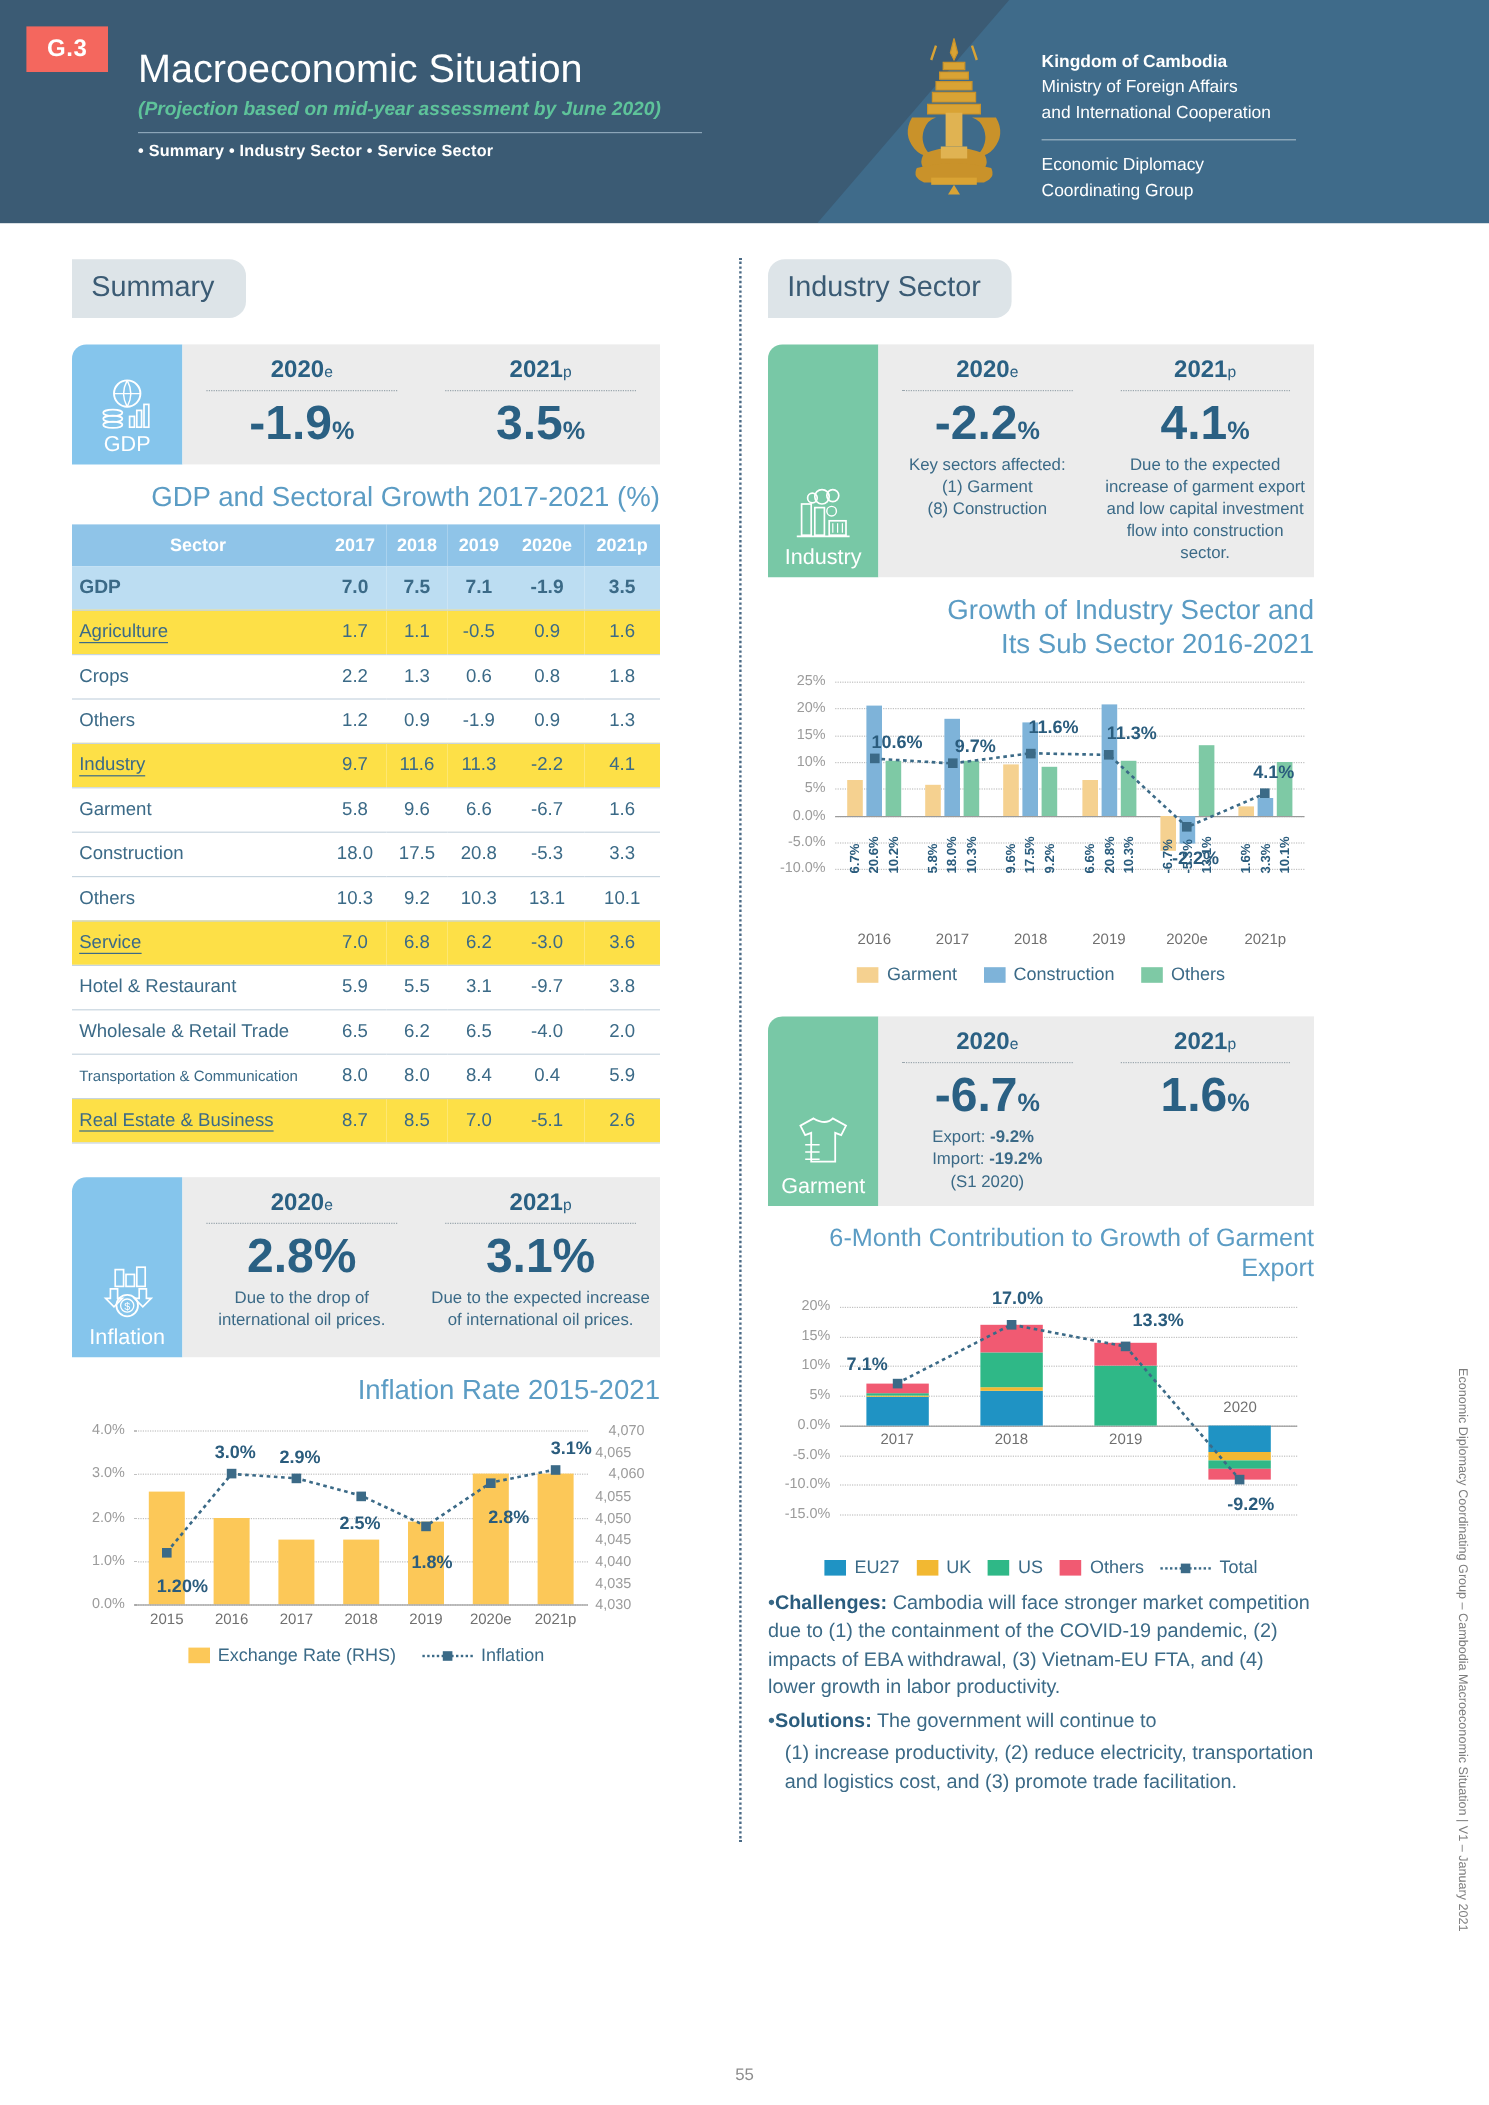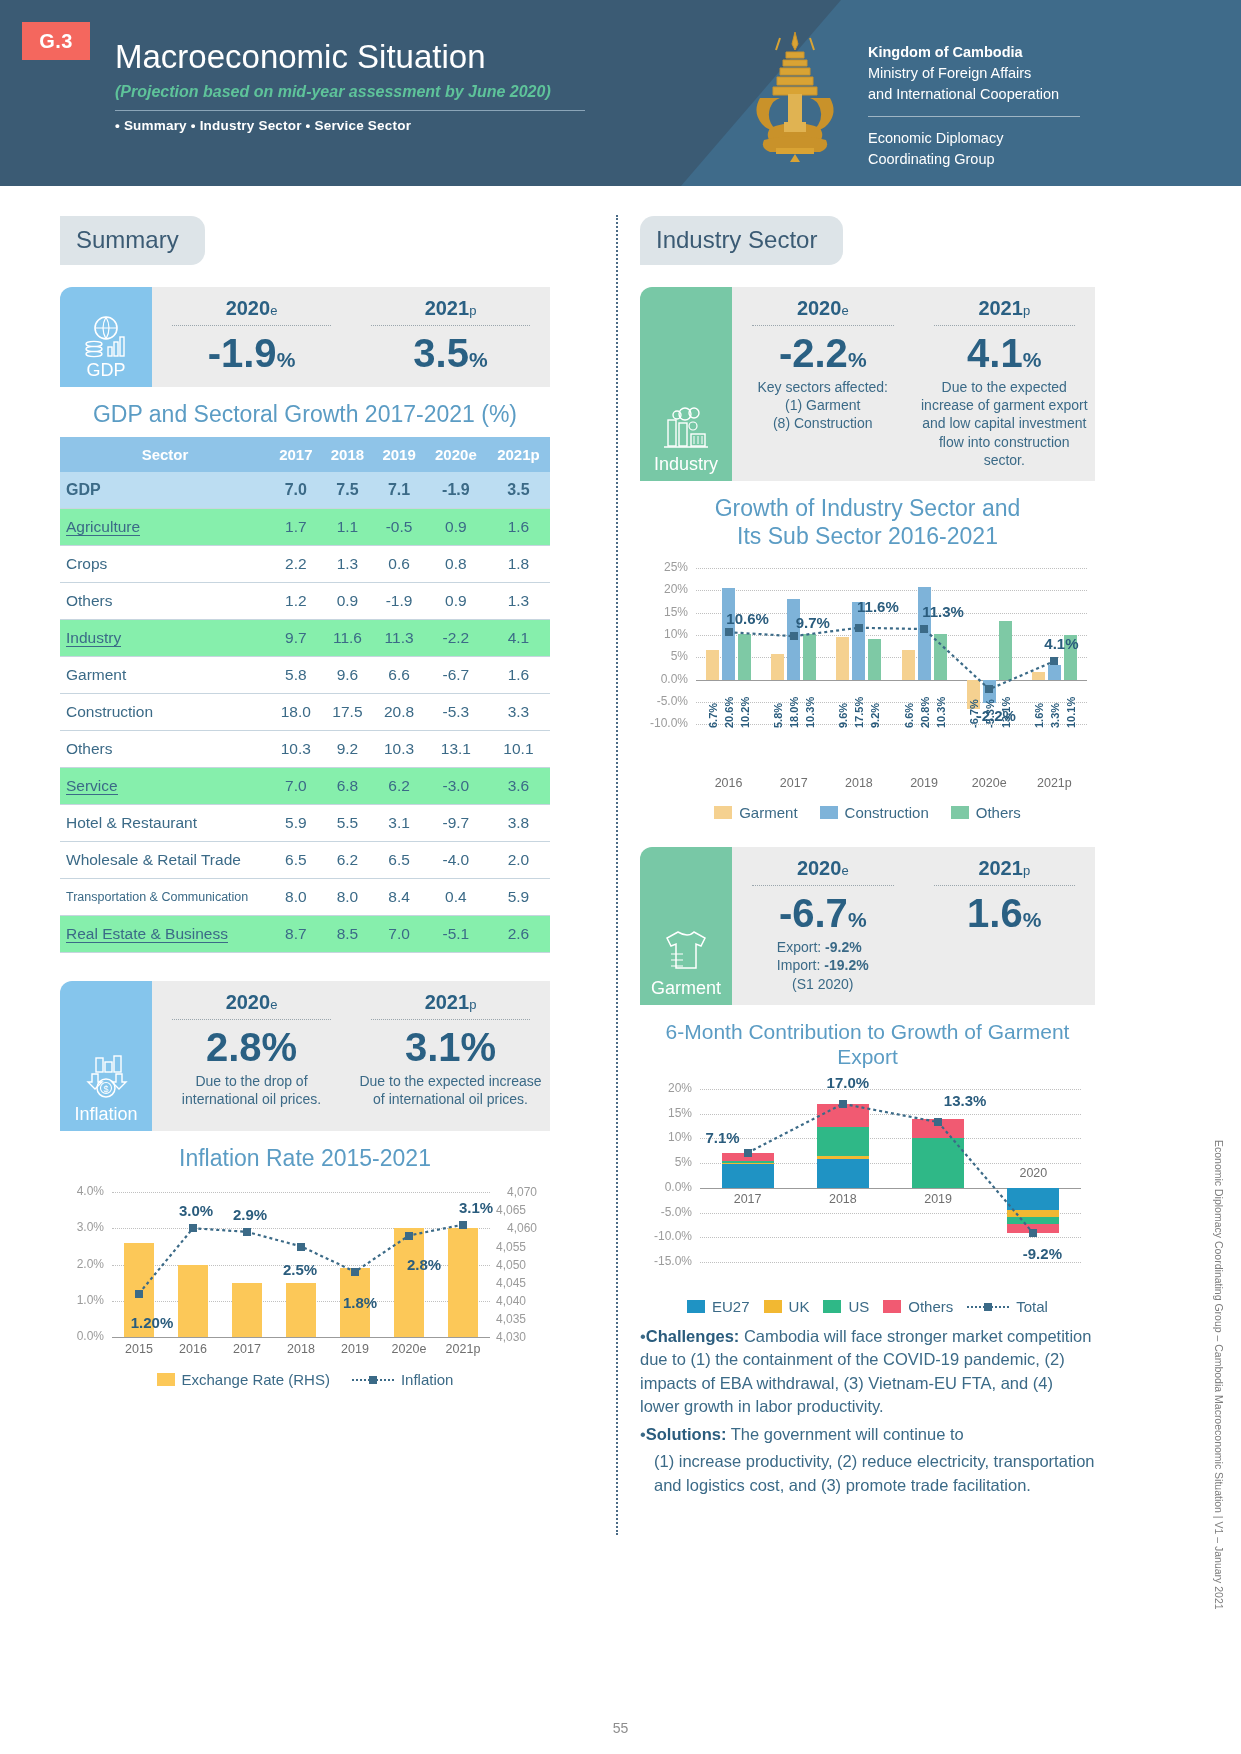--- a/index.html
+++ b/index.html
@@ -60,32 +60,32 @@
   .kpi-cell { flex: 1; text-align: center; padding: 10px 6px 12px 6px; }
   .kpi-year { font-size: 20px; font-weight: bold; color: #2a6083; }
   .kpi-year sub { font-size: 13px; font-weight: normal; vertical-align: baseline; }
   .kpi-dash { border-top: 1px dotted #9aa6ad; margin: 5px 14px 6px 14px; }
   .kpi-val { font-size: 40px; font-weight: bold; color: #2a6083; line-height: 1.05; }
   .kpi-val .pc { font-size: 21px; font-weight: bold; }
   .kpi-note { font-size: 14px; color: #3b6a87; line-height: 1.3; margin-top: 4px; }
   .kpi-note b { font-weight: bold; }
   .kpi-note .lft { text-align: left; display: inline-block; }
 
-  .chart-title { text-align: center; font-size: 23px; color: #5b9cc4; font-weight: 300;
+  .chart-title { text-align: right; font-size: 23px; color: #5b9cc4; font-weight: 300;
                  margin: 14px 0 8px 0; line-height: 1.2; }
 
   
   table.sectors { width: 490px; border-collapse: collapse; font-size: 15.5px; color: #3b6a87; }
   table.sectors th { background: #8fc4e8; color: #fff; font-size: 15px; font-weight: bold;
                      padding: 9px 4px; text-align: center; }
   table.sectors th.sec { text-align: center; }
   table.sectors td { padding: 9px 4px; text-align: center; border-bottom: 1px solid #c7d5df; }
   table.sectors td.name { text-align: left; padding-left: 6px; }
   tr.gdp td { background: #bcddf2; font-weight: bold; font-size: 16px; }
-  tr.major td { background: #86efac; }
+  tr.major td { background: #fde047; }
   tr.major td.name span { border-bottom: 1px solid #3b6a87; }
   td.small { font-size: 12.5px; }
 
   
   .chart { position: relative; }
   .axis-lbl { position: absolute; font-size: 12px; color: #9b9b9b; text-align: right; }
   .grid { position: absolute; border-top: 1px dotted #c0c0c0; }
   .zero { position: absolute; border-top: 1.5px solid #9b9b9b; }
   .bar { position: absolute; }
   .pt { position: absolute; width: 8px; height: 8px; background: #3b6a87; }

